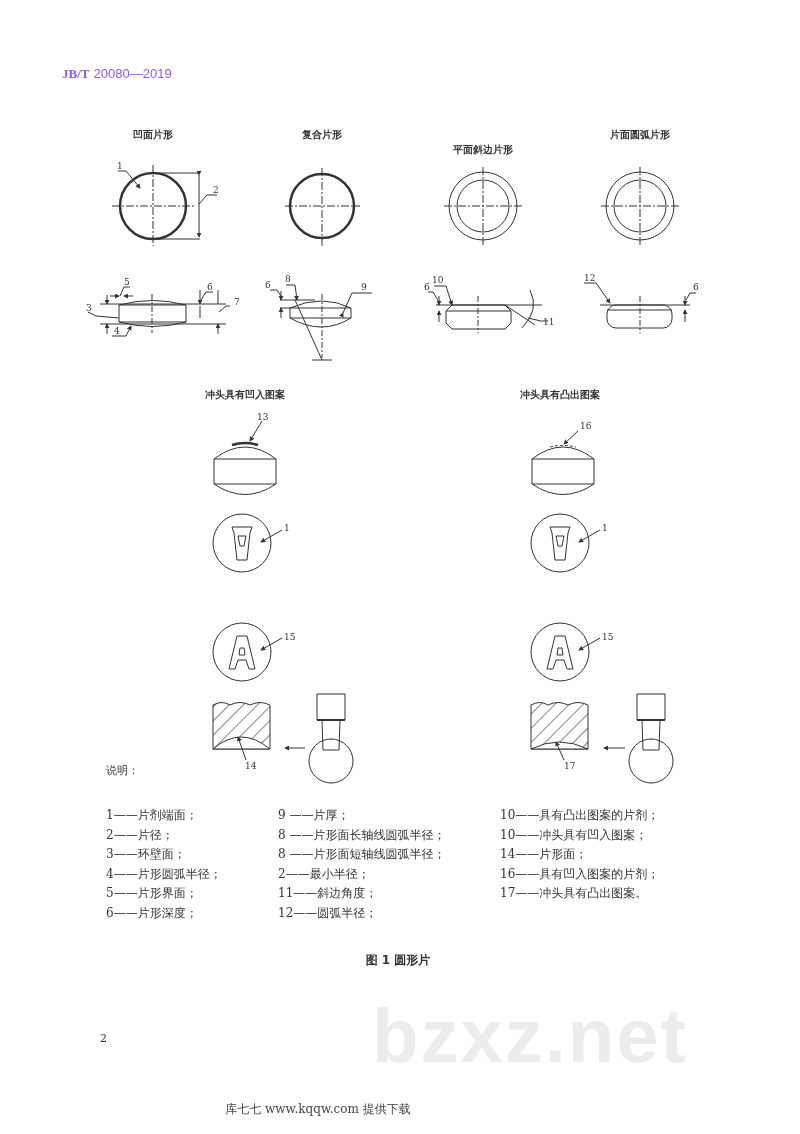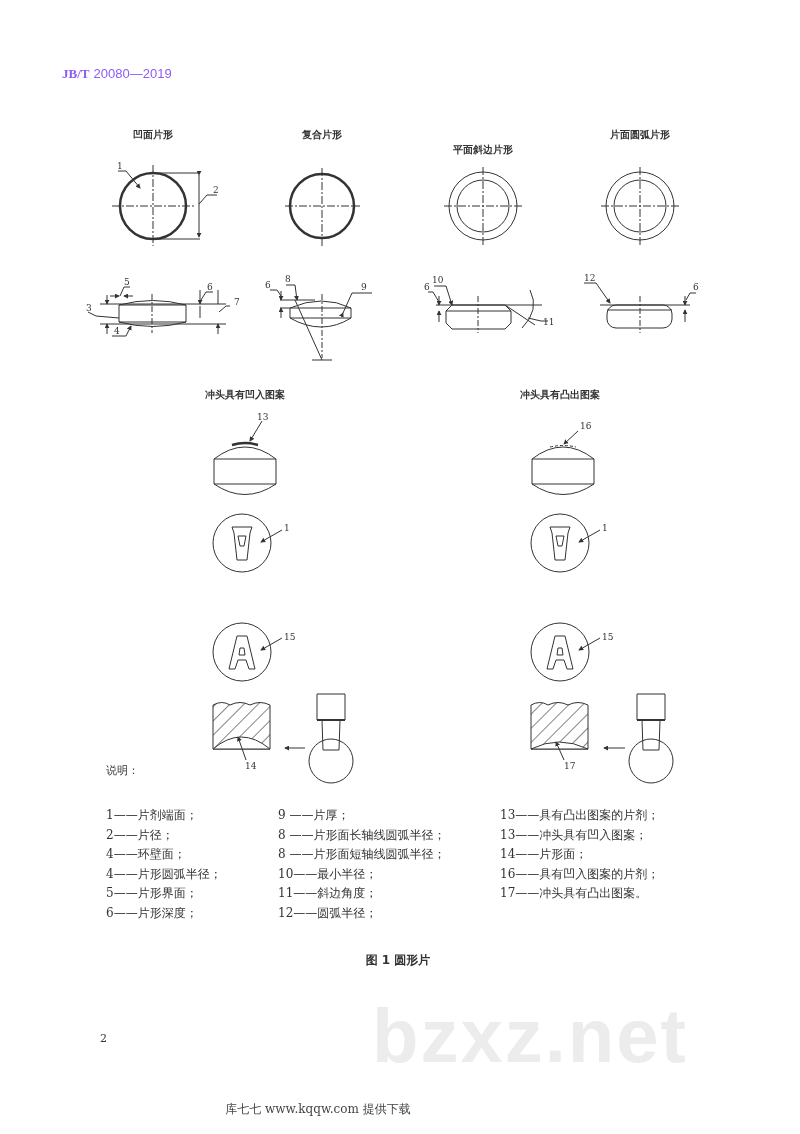--- a/index.html
+++ b/index.html
@@ -218,36 +218,36 @@
     <text x="602" y="640">15</text>
     <text x="245" y="769">14</text>
     <text x="564" y="769">17</text>
   </g>
 </svg>
 
 <div class="legend-title">说明：</div>
 <div class="legend-col" style="left:106px;">
   <div>1——片剂端面；</div>
   <div>2——片径；</div>
-  <div>4——环壁面；</div>
+  <div>3——环壁面；</div>
   <div>4——片形圆弧半径；</div>
   <div>5——片形界面；</div>
   <div>6——片形深度；</div>
 </div>
 <div class="legend-col" style="left:278px;">
   <div>9 ——片厚；</div>
   <div>8 ——片形面长轴线圆弧半径；</div>
   <div>8 ——片形面短轴线圆弧半径；</div>
-  <div>10——最小半径；</div>
+  <div>2——最小半径；</div>
   <div>11——斜边角度；</div>
   <div>12——圆弧半径；</div>
 </div>
 <div class="legend-col" style="left:500px;">
-  <div>13——具有凸出图案的片剂；</div>
-  <div>13——冲头具有凹入图案；</div>
+  <div>10——具有凸出图案的片剂；</div>
+  <div>10——冲头具有凹入图案；</div>
   <div>14——片形面；</div>
   <div>16——具有凹入图案的片剂；</div>
   <div>17——冲头具有凸出图案。</div>
 </div>
 
 <div class="caption">图 1   圆形片</div>
 <div class="pagenum">2</div>
 <div class="wm">bzxz.net</div>
 <div class="footer">库七七 www.kqqw.com 提供下载</div>
 

